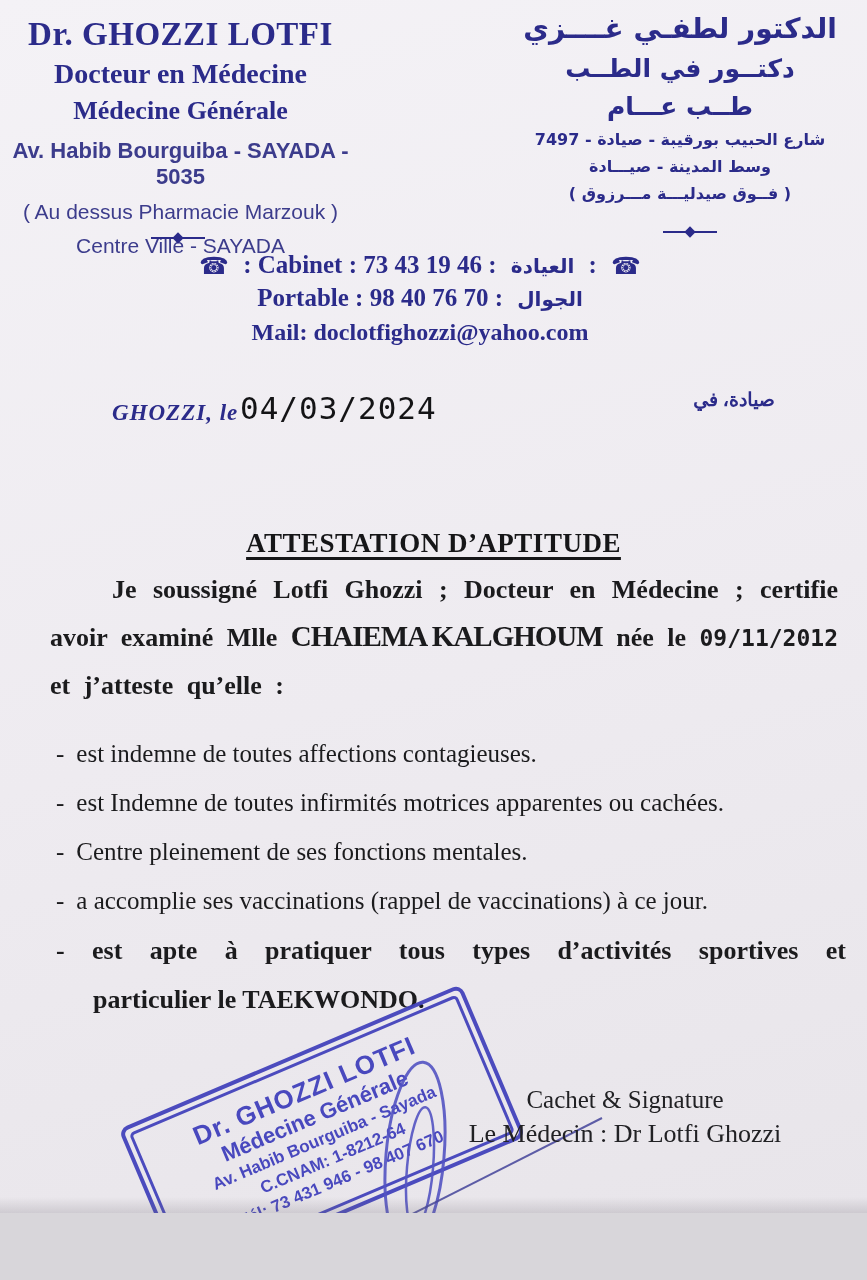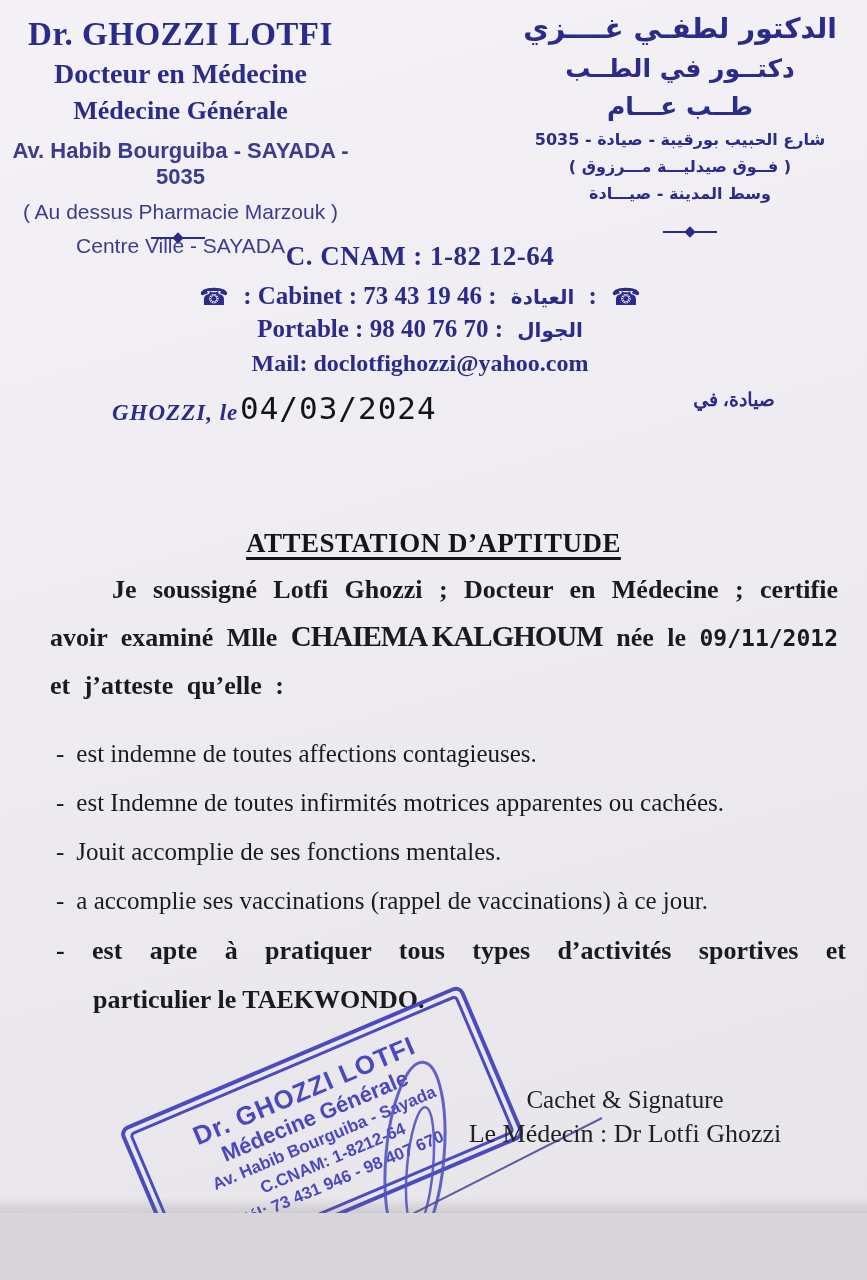--- a/index.html
+++ b/index.html
@@ -99,34 +99,33 @@
     <div class="hdr-t2">Médecine Générale</div>
     <div class="hdr-a1">Av. Habib Bourguiba - SAYADA - 5035</div>
     <div class="hdr-a2">( Au dessus Pharmacie Marzouk )</div>
     <div class="hdr-a3">Centre Ville - SAYADA</div>
   </div>
 
   <div class="hdr-right" dir="rtl">
     <div class="ar-big">الدكتور لطفـي غــــزي</div>
     <div class="ar-mid">دكتــور في الطــب</div>
     <div class="ar-mid">طــب عـــام</div>
-    <div class="ar-sm">شارع الحبيب بورقيبة - صيادة - 5035</div>
+    <div class="ar-sm">شارع الحبيب بورقيبة - صيادة - 7497</div>
+    <div class="ar-sm">وسط المدينة - صيـــادة</div>
     <div class="ar-sm">( فــوق صيدليـــة مـــرزوق )</div>
-    <div class="ar-sm">وسط المدينة - صيـــادة</div>
   </div>
 
   <div class="orn orn-left">
       <span class="dia"></span>
     </div>
   <div class="orn orn-right">
       <span class="dia"></span>
     </div>
 
   <div class="contact">
-    <div class="cnam">C. CNAM : 1-82 12-64</div>
     <div class="c-row">
       <span class="phone-glyph">☎</span><span class="sp"></span>
       <span>: Cabinet : 73 43 19 46 :</span><span class="sp"></span>
       <span class="ar" dir="rtl">العيادة</span><span class="sp"></span>
       <span>:</span><span class="sp"></span>
       <span class="phone-glyph">☎</span>
     </div>
     <div class="portable">
       <span>Portable : 98 40 76 70 :</span><span class="sp"></span>
       <span class="ar" dir="rtl">الجوال</span>
@@ -140,21 +139,21 @@
 
   <div class="doc-title">ATTESTATION D’APTITUDE</div>
 
   <div class="para">
     <span>Je soussigné Lotfi Ghozzi ; Docteur en Médecine ; certifie avoir examiné Mlle </span><span class="pname">CHAIEMA KALGHOUM</span><span> née le </span><span class="pdob">09/11/2012</span><span> et j’atteste qu’elle :</span>
   </div>
 
   <div class="bullets">
     <div class="b-item"><span class="dash">-</span><span>est indemne de toutes affections contagieuses.</span></div>
     <div class="b-item"><span class="dash">-</span><span>est Indemne de toutes infirmités motrices apparentes ou cachées.</span></div>
-    <div class="b-item"><span class="dash">-</span><span>Jouit accomplie de ses fonctions mentales.</span></div>
+    <div class="b-item"><span class="dash">-</span><span>Centre pleinement de ses fonctions mentales.</span></div>
     <div class="b-item"><span class="dash">-</span><span>a accomplie ses vaccinations (rappel de vaccinations) à ce jour.</span></div>
     <div class="b-bold">
       <div class="b-bold-l1"><span class="dash">-</span> <span>est apte à pratiquer tous types d’activités sportives et</span></div>
       <div class="b-bold-l2">particulier le TAEKWONDO.</div>
     </div>
   </div>
 
   <div class="stamp">
     <div class="stamp-inner">
       <div class="s1">Dr. GHOZZI LOTFI</div>

